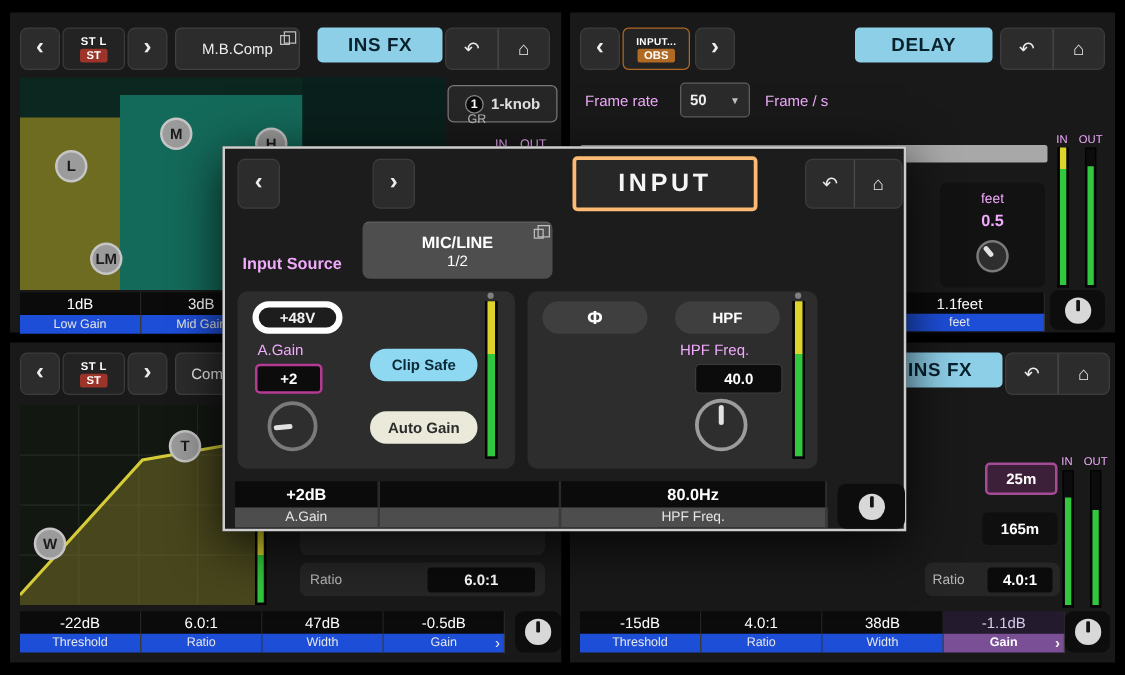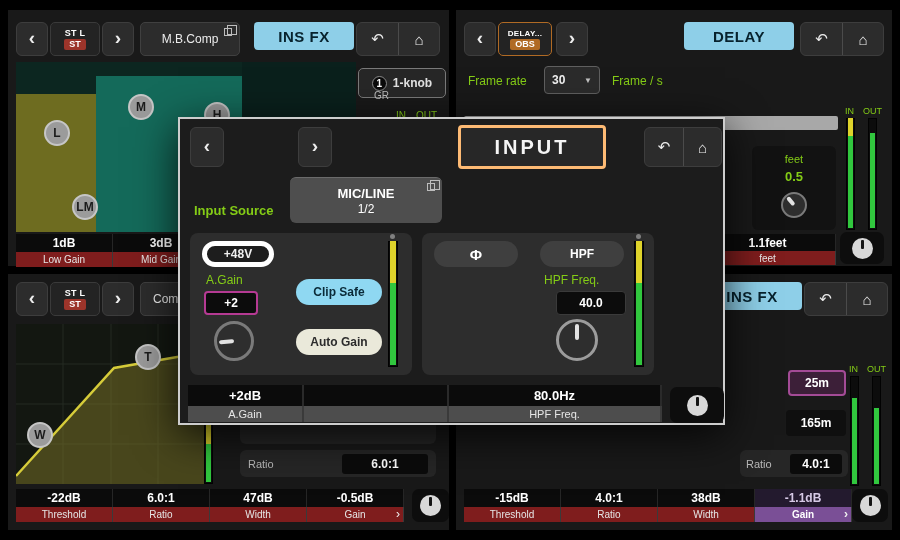--- a/index.html
+++ b/index.html
@@ -18,24 +18,24 @@
 .tab .l2{font-size:9px;font-weight:bold;color:#fff;border-radius:2px;padding:0 5px;line-height:11px}
 .l2.red{background:#9c342a}
 .l2.orange{background:#b06a24}
 .preset-btn{position:absolute;height:34px;background:#2c2c2c;border:1px solid #404040;border-radius:5px;color:#ececec;font-size:12px;display:flex;align-items:center;justify-content:center}
 .title-chip{position:absolute;height:28px;background:#8ecfe8;border-radius:4px;color:#07222d;font-weight:bold;font-size:15px;letter-spacing:.5px;display:flex;align-items:center;justify-content:center}
 .nav-pair{position:absolute;height:34px;background:#2c2c2c;border:1px solid #3d3d3d;border-radius:6px;display:flex}
 .nav-pair .half{width:50%;display:flex;align-items:center;justify-content:center;color:#ececec;font-size:15px}
 .nav-pair .hb{border-left:1px solid #4b4b4b}
 .copy-ic{position:absolute;top:5px;right:7px;width:8px;height:8px;border:1px solid #bdbdbd}
 .copy-ic::before{content:"";position:absolute;left:2px;top:-4px;width:8px;height:8px;border:1px solid #bdbdbd}
-.lab{position:absolute;color:#84cc16;font-size:12px;white-space:nowrap}
+.lab{position:absolute;color:#f0abfc;font-size:12px;white-space:nowrap}
 .pcells{position:absolute;display:flex}
-.pcell .pv{height:18px;background:#0b0b0b;border-right:1px solid #262626;color:#fff;font-size:12px;font-weight:bold;display:flex;align-items:center;justify-content:center}
-.pcell .pl{height:15px;background:#7f1d1d;border-right:1px solid #3a3a3a;color:#e6e6e6;font-size:10px;display:flex;align-items:center;justify-content:center;position:relative}
+.pcell .pv{height:18px;background:#0b0b0b;border-right:1px solid #262626;color:#fff;font-size:12px;font-weight:normal;display:flex;align-items:center;justify-content:center}
+.pcell .pl{height:15px;background:#1d4ed8;border-right:1px solid #3a3a3a;color:#e6e6e6;font-size:10px;display:flex;align-items:center;justify-content:center;position:relative}
 .pl .more{position:absolute;right:3px;top:0;color:#f0f0f0;font-size:12px;line-height:15px}
 .pl.hl{background:#7a4f96;color:#fff;font-weight:bold}
 .pv.hlv{background:#231a2e;color:#d6c9e6}
 .clockbox{position:absolute;background:#0d0d0d;border-radius:7px;display:flex;align-items:center;justify-content:center}
 .clockface{width:21px;height:21px;border-radius:50%;background:#d8d8d8;position:relative}
 .clockface::before{content:"";position:absolute;left:9px;top:2px;width:3px;height:9px;background:#141414;border-radius:1px}
 .meter{position:absolute;background:#0c0c0c;border:1px solid #020202}
 .mfill{position:absolute;left:1px;right:1px;bottom:1px}
 .knob{position:absolute;border-radius:50%;background:#2e2e2e;border:3px solid #7a7a7a}
 .knob i{position:absolute;left:calc(50% - 2px);top:50%;width:4px;height:44%;background:#e2e2e2;transform-origin:50% 0;border-radius:2px;display:block}
@@ -124,39 +124,39 @@
         <div class="pl">Mid Gain</div>
       </div>
     </div>
   </section>
 
   <section class="panel" id="p-tr">
     <div class="nav-btn" style="left:8px;top:12px">
         <span>‹</span>
       </div>
     <div class="tab" style="left:42px;top:12px;width:54px;border-color:#b06a24">
-      <span class="l1" style="font-size:8px">DELAY...</span>
+      <span class="l1" style="font-size:8px">INPUT...</span>
       <span class="l2 orange">OBS</span>
     </div>
     <div class="nav-btn" style="left:100px;top:12px">
         <span>›</span>
       </div>
     <div class="title-chip" style="left:228px;top:12px;width:110px">DELAY</div>
     <div class="nav-pair" style="left:344px;top:12px;width:84px">
       <div class="half">
           <span>↶</span>
         </div>
       <div class="half hb">
           <span>⌂</span>
         </div>
     </div>
 
     <span class="lab" style="left:12px;top:64px">Frame rate</span>
     <div class="dropdown" style="left:88px;top:56px">
-      <span>30</span>
+      <span>50</span>
       <span class="dd">▼</span>
     </div>
     <span class="lab" style="left:156px;top:64px">Frame / s</span>
 
     <div class="hbar" style="left:8px;top:106px;width:374px;height:14px"></div>
 
     <div class="feetbox" style="left:296px;top:136px">
       <span class="lab" style="left:0;right:0;top:7px;text-align:center;font-size:11px">feet</span>
       <span class="lab" style="left:0;right:0;top:23px;text-align:center;font-size:13px;font-weight:bold">0.5</span>
       <div class="knob" style="left:29px;top:46px;width:26px;height:26px;border-width:2px">

